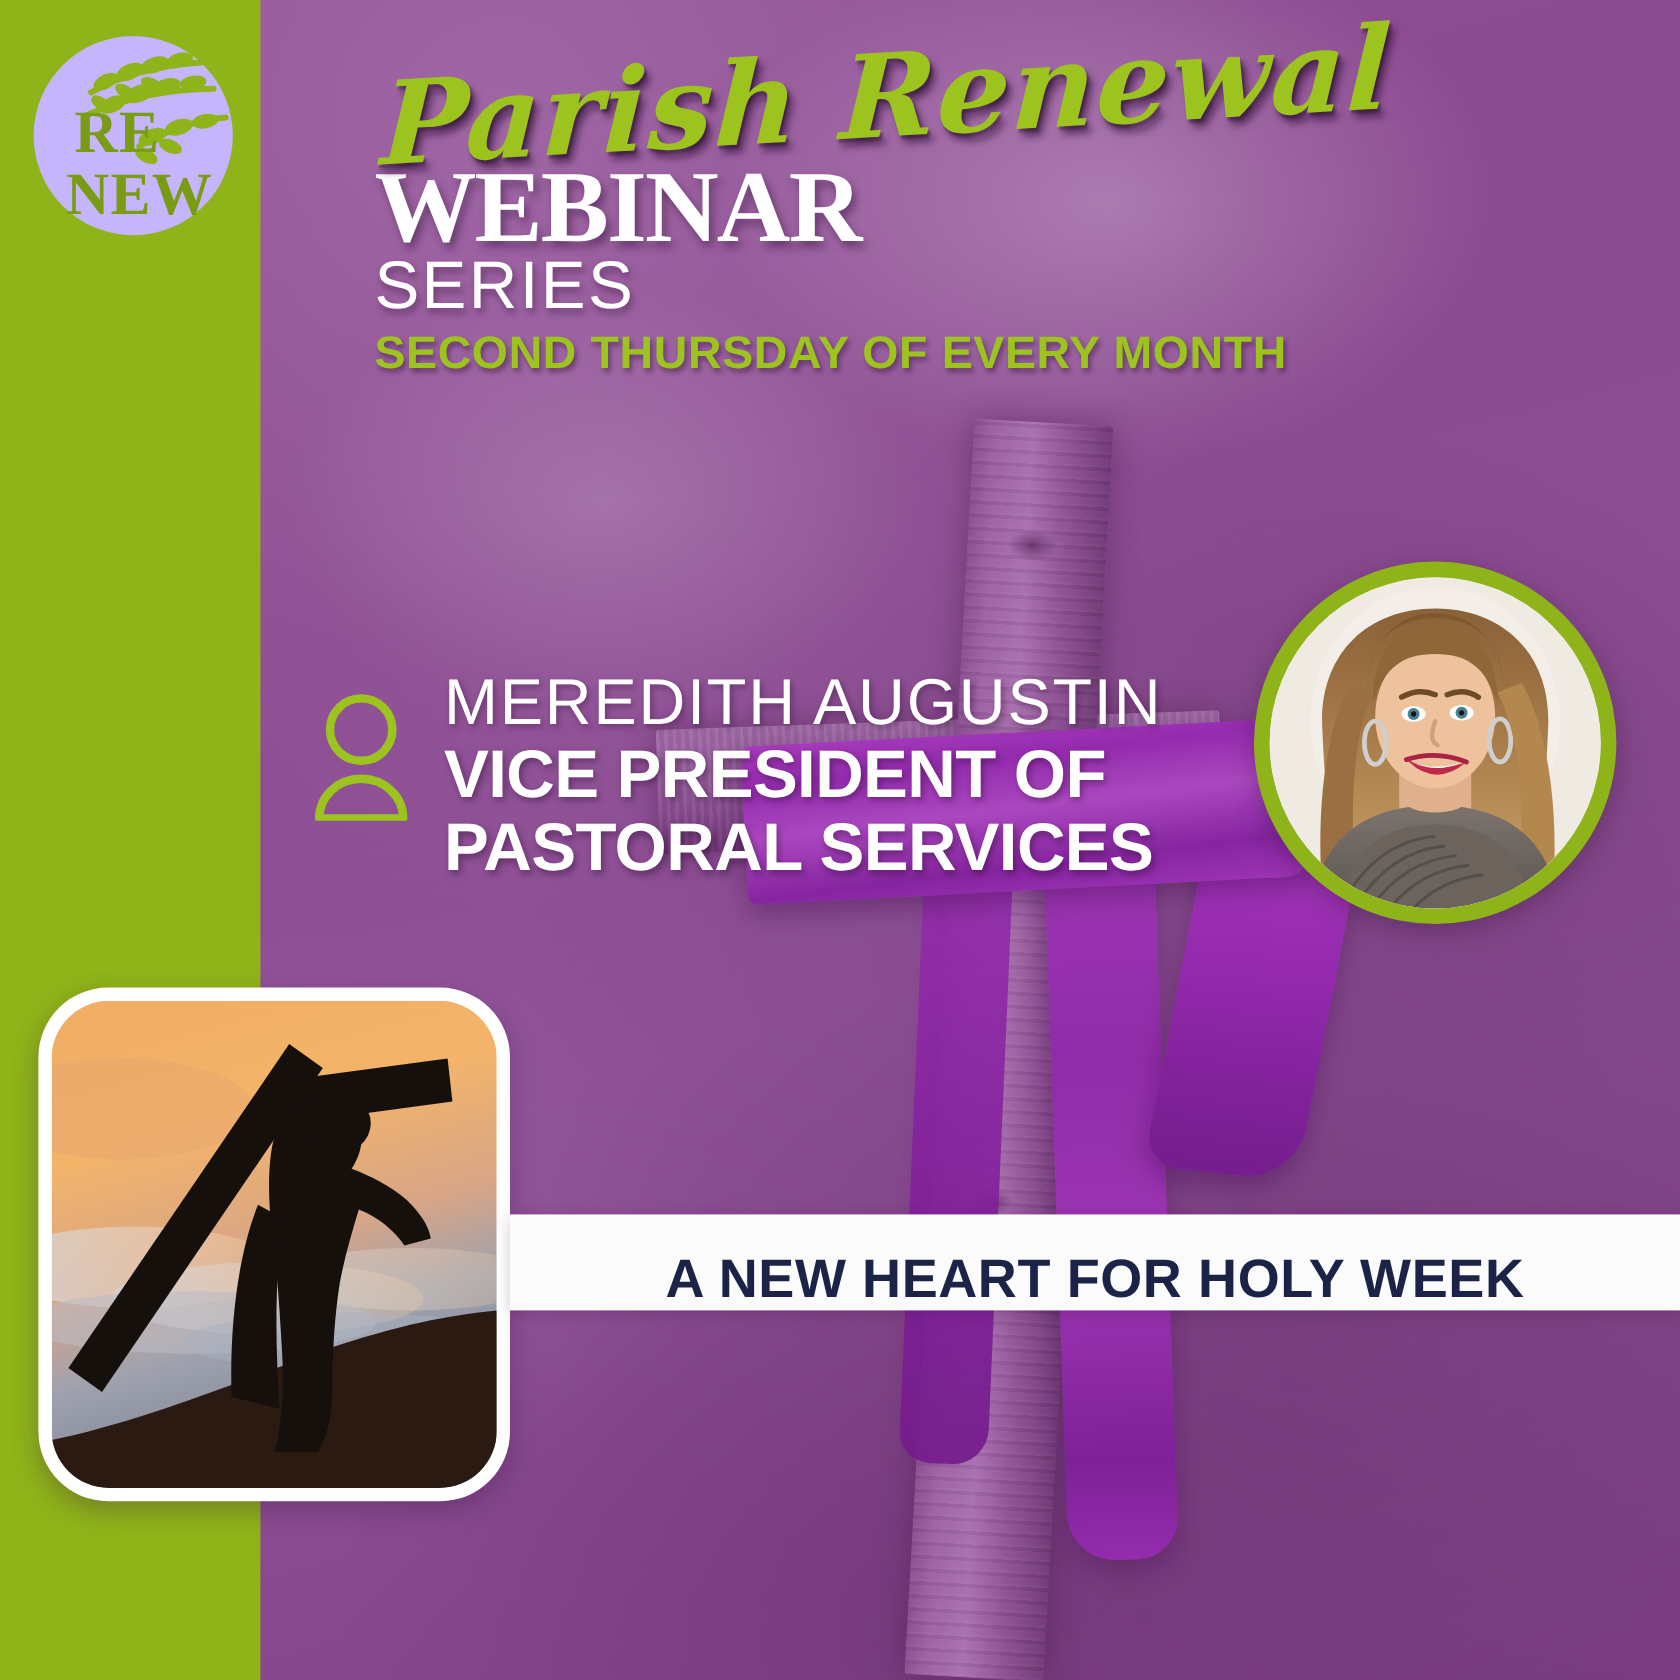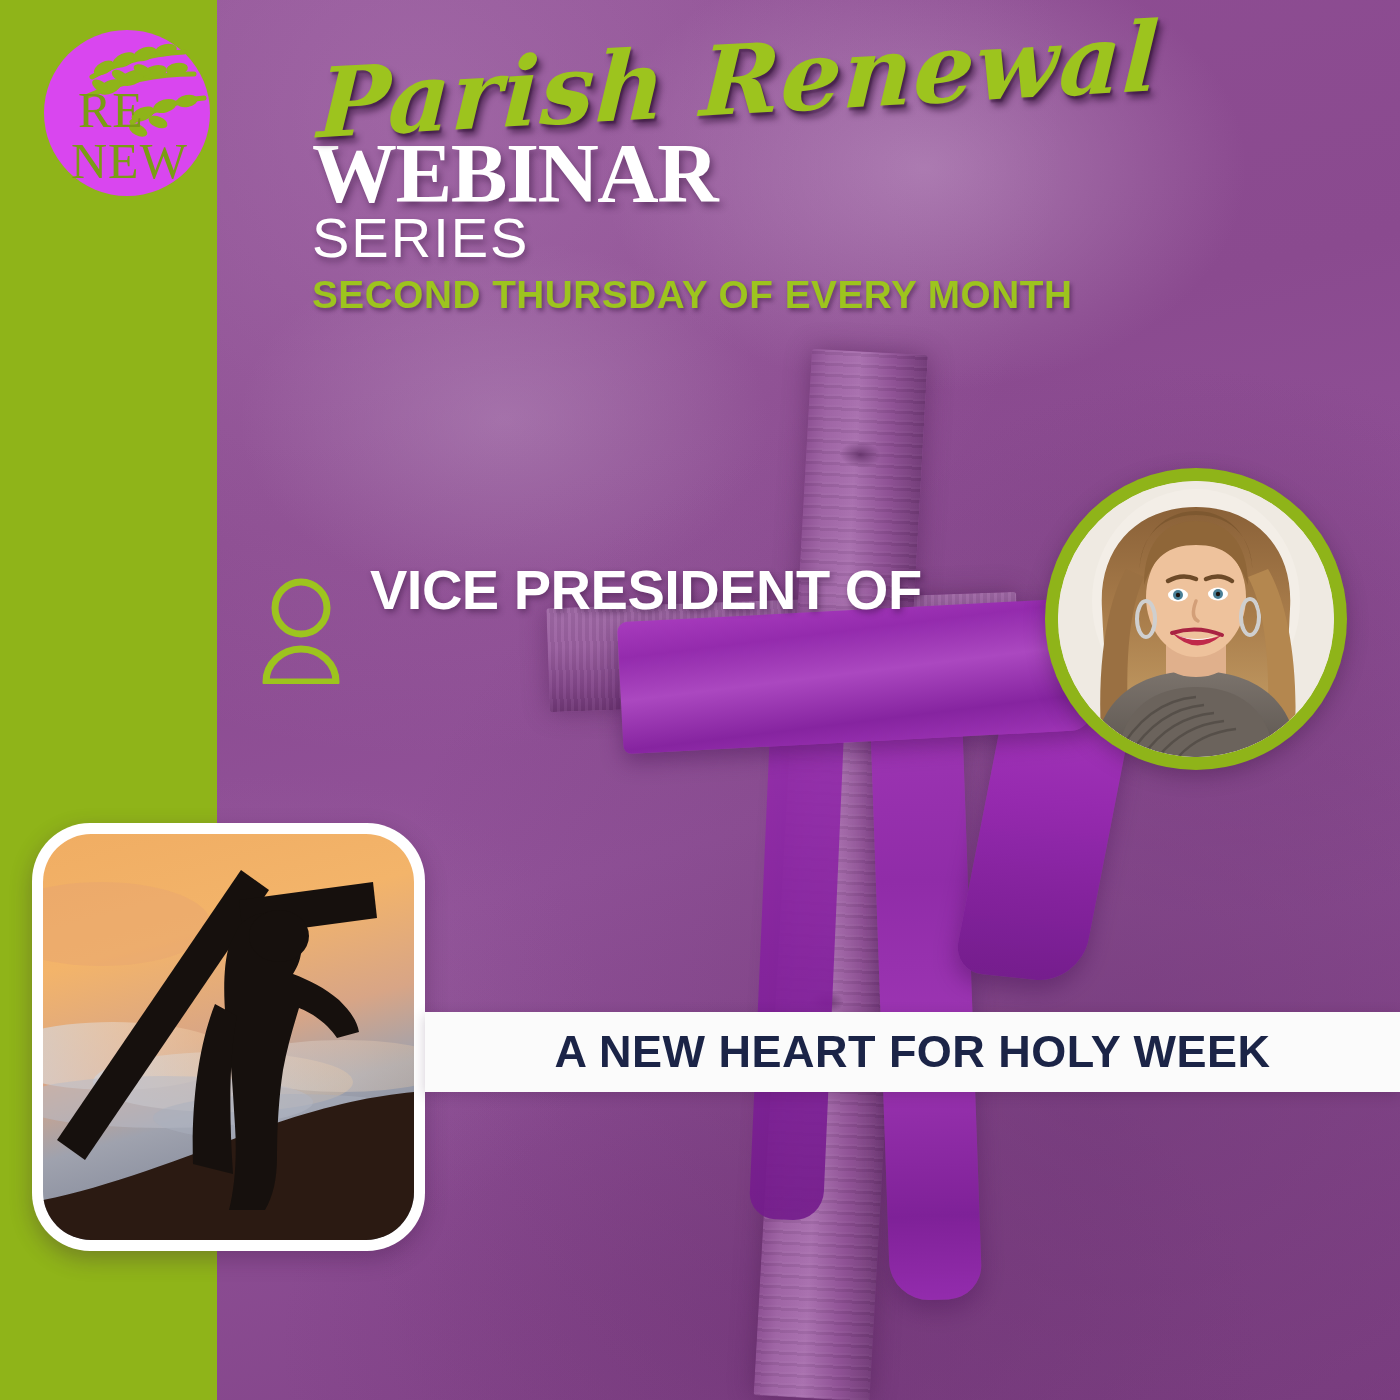--- a/index.html
+++ b/index.html
@@ -103,23 +103,24 @@
   }
 
   
   .rail {
     position:absolute; left:0; top:0; width:217px; height:1400px;
     background:#8fb419;
   }
 
   
   .logo {
-    position:absolute; left:44px; top:30px; width:166px; height:166px;
-    border-radius:50%; background:#d946ef;
+    position:absolute; left:28px; top:30px; width:166px; height:166px;
+    border-radius:50%; background:#c4b5fd;
     display:block;
+    font-weight:bold;
   }
   .logo svg { display:block; }
 
   
   .header { position:absolute; left:312px; top:58px; width:820px; }
   .script-title {
     font-family:"DejaVu Serif", serif;
     font-style:italic;
     font-weight:700;
     font-size:96px;
@@ -223,21 +224,21 @@
     width:100%; height:100%;
     border-radius:48px; overflow:hidden; position:relative;
   }
   .thumb-inner svg { display:block; }
 
   
   .title-band {
     position:absolute; left:425px; top:1012px;
     width:975px; height:80px;
     background:#fbfbfb;
-    display:flex; align-items:center; justify-content:center;
+    display:flex; align-items:flex-end; justify-content:center;
     box-shadow:0 3px 12px rgba(52,16,58,.22);
   }
   .title-band-text {
     font-family:"Liberation Sans", sans-serif;
     font-weight:700;
     font-size:45px;
     letter-spacing:.5px;
     color:#1b2447;
     white-space:nowrap;
   }
@@ -305,21 +306,23 @@
   </div>
 
   <div class="speaker">
     <div class="person-icon">
       <svg width="82" height="108" viewBox="0 0 82 108">
         <circle cx="41" cy="32" r="26" fill="none" stroke="#9dc41e" stroke-width="7"></circle>
         <path d="M6 106 a35 33 0 0 1 70 0 z" fill="none" stroke="#9dc41e" stroke-width="7" stroke-linejoin="round"></path>
       </svg>
     </div>
     <div class="speaker-text">
+      <div class="speaker-name">MEREDITH AUGUSTIN</div>
       <div class="speaker-role">VICE PRESIDENT OF</div>
+      <div class="speaker-role">PASTORAL SERVICES</div>
     </div>
   </div>
 
   <div class="headshot">
     <div class="headshot-inner">
       <svg width="276" height="276" viewBox="0 0 276 276">
         <defs>
           <linearGradient id="hairG" x1="0" y1="0" x2="0" y2="1">
             <stop offset="0%" stop-color="#8a6138"></stop>
             <stop offset="45%" stop-color="#a87c4a"></stop>

